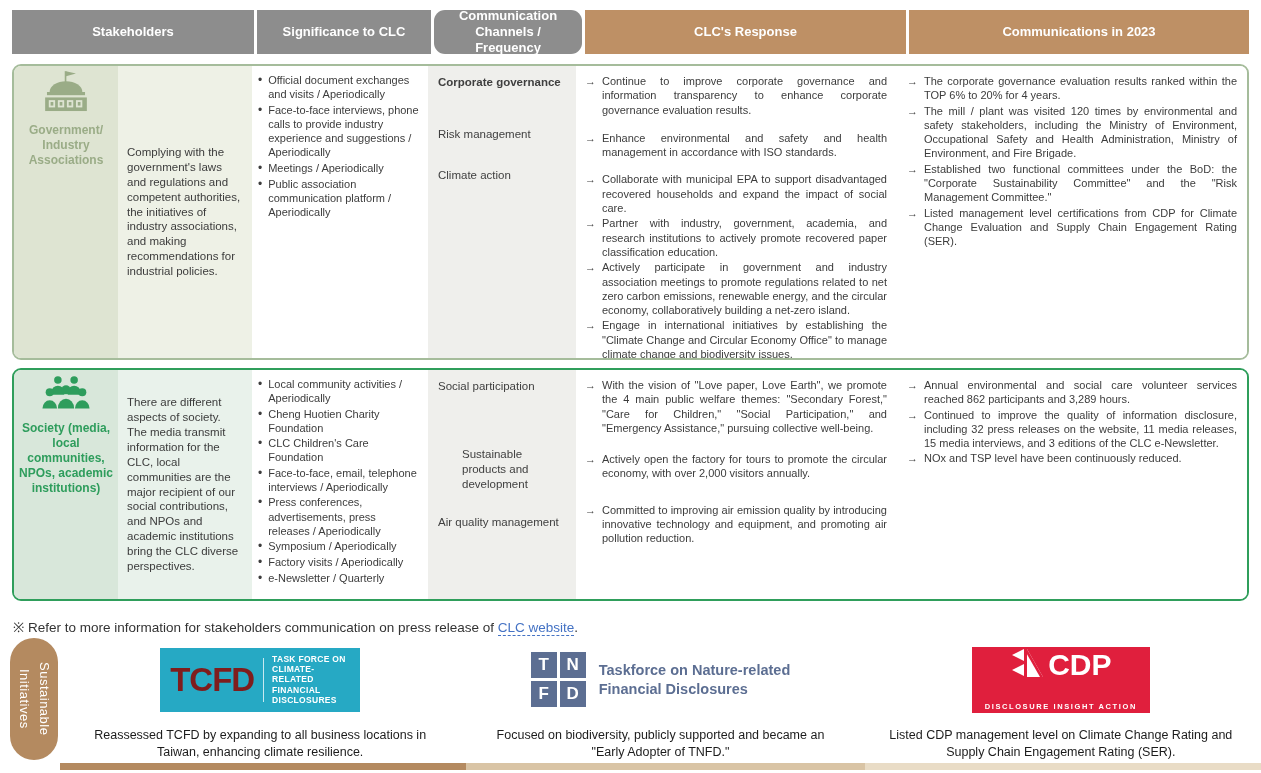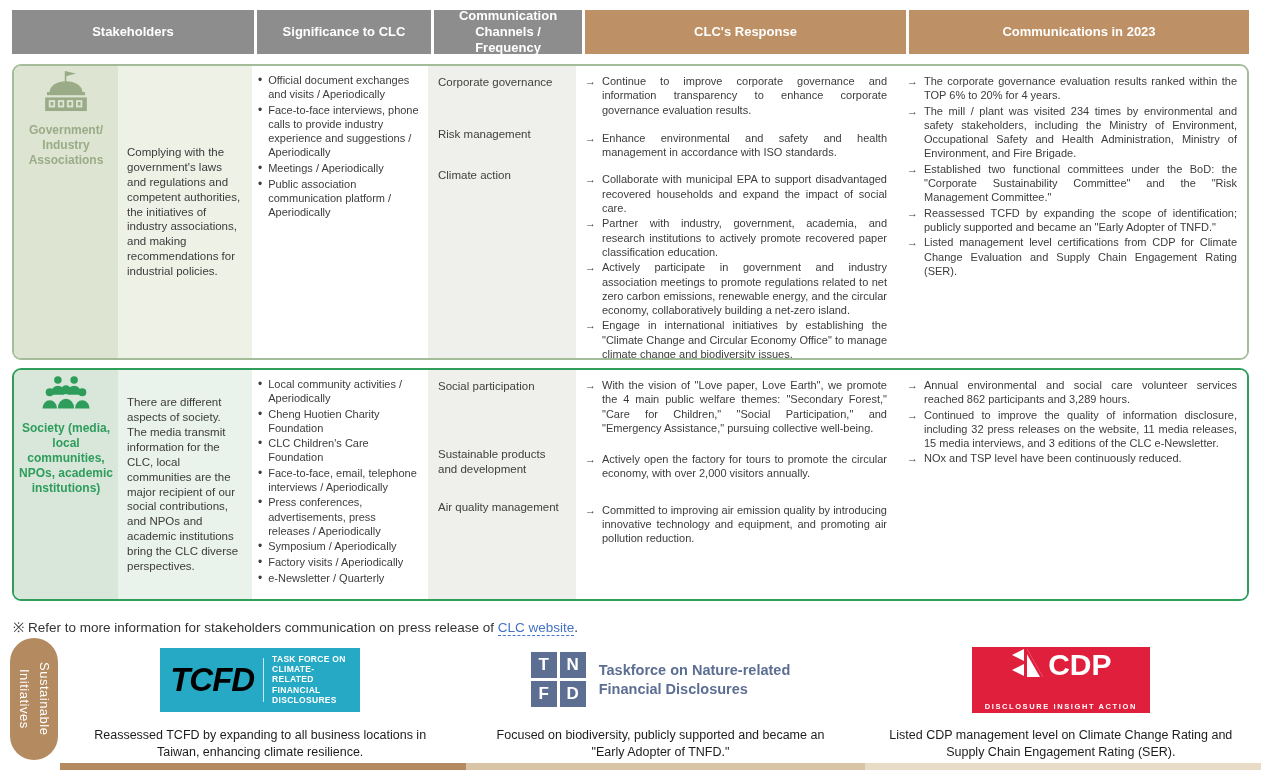--- a/index.html
+++ b/index.html
@@ -5,21 +5,21 @@
   * { box-sizing: border-box; margin: 0; padding: 0; }
   body { background:#fff; font-family:"Liberation Sans", sans-serif; }
   .page { position:relative; width:1261px; height:773px; background:#fff; overflow:hidden; color:#3c3c3c; }
 
   
   .thead { position:absolute; left:12px; top:10px; display:flex; gap:3px; }
   .th { color:#fff; font-weight:bold; font-size:13px; text-align:center;
         display:flex; align-items:center; justify-content:center; height:44px; line-height:1.25; padding:0 8px; }
   .th-gray { background:#8d8d8d; }
   .th-tan  { background:#be9065; }
-  .th1 { width:242px; } .th2 { width:174px; } .th3 { width:148px; }
+  .th1 { width:242px; } .th2 { width:174px; } .th3 { width:148px;border-radius:11px; }
   .th4 { width:321px; } .th5 { width:340px; }
 
   
   .row { position:absolute; left:12px; width:1237px; display:flex;
          border-radius:9px; overflow:hidden; background:#fff; }
   .row-gov { top:64px;  height:296px; border:2px solid #a5bc9b; }
   .row-soc { top:368px; height:233px; border:2px solid #2f9e5b; }
 
   .cell { font-size:11px; line-height:1.3; }
   .stake { width:104px; display:flex; flex-direction:column; align-items:center; 
@@ -32,24 +32,24 @@
 
   .sig { width:134px; display:flex; align-items:center; padding:8px 9px; font-size:11.5px; }
   .row-gov .sig { background:#eef1e6; }
   .row-soc .sig { background:#e9f2eb; }
 
   .channels { width:176px; padding:7px 8px 6px 6px; background:#fff; }
   .bullet { display:flex; gap:6px; margin-bottom:1px; }
   .bullet::before { content:"\2022"; font-size:12px; line-height:1.25; }
 
   .topics { width:148px; background:#efefec; padding:9px 10px; font-size:11.5px; color:#3f3f3f; }
-  .row-gov .topics .topic:nth-child(1) { margin-bottom:37px; }
+  .row-gov .topics .topic:nth-child(1) { margin-bottom:37px;font-weight:bold; }
   .row-gov .topics .topic:nth-child(2) { margin-bottom:26px; }
   .row-soc .topics .topic:nth-child(1) { margin-bottom:53px; }
-  .row-soc .topics .topic:nth-child(2) { margin-bottom:23px; }
+  .row-soc .topics .topic:nth-child(2) { margin-bottom:23px;margin-left:24px; }
 
   .responses { width:322px; padding:8px 11px 6px 9px; background:#fff; }
   .comms     { flex:1; padding:8px 10px 6px 9px; background:#fff; }
   .arrow { display:flex; gap:6px; margin-bottom:1px; }
   .arrow::before { content:"\2192"; flex:0 0 auto; }
   .arrow span { text-align:justify; }
   .row-gov .responses .arrow:nth-child(1) { margin-bottom:14px; }
   .row-gov .responses .arrow:nth-child(2) { margin-bottom:13px;justify-content:flex-end; }
   .row-soc .responses .arrow:nth-child(1) { margin-bottom:17px; }
   .row-soc .responses .arrow:nth-child(2) { margin-bottom:22px; }
@@ -64,21 +64,21 @@
   .pill span { writing-mode:vertical-rl; color:#fff; font-size:13px; line-height:1.55;
                letter-spacing:.5px; text-align:center; }
 
   .initiatives { position:absolute; left:60px; top:632px; width:1201px; display:flex; }
   .init-col { flex:1; display:flex; flex-direction:column; align-items:center; }
   .logo-slot { height:95px; display:flex; align-items:center; justify-content:center; }
   .init-caption { font-size:12.5px; color:#1c1c1c; text-align:center; line-height:1.35; max-width:360px; }
 
   
   .tcfd-box { width:200px; height:64px; background:#26a9c4; display:flex; align-items:center; padding:0 10px; }
-  .tcfd-main { color:#000000; font-weight:bold; font-size:33px; letter-spacing:-1px;font-style:italic; }
+  .tcfd-main { color:#7f1d1d; font-weight:bold; font-size:33px; letter-spacing:-1px; }
   .tcfd-div { width:1px; height:44px; background:rgba(255,255,255,.75); margin:0 8px 0 9px; }
   .tcfd-lines { color:#fff; font-size:8.5px; line-height:1.2; letter-spacing:.3px; font-weight:bold; }
 
   
   .tnfd-wrap { display:flex; align-items:center; gap:13px; }
   .tnfd-grid { display:grid; grid-template-columns:26px 26px; grid-template-rows:26px 26px; gap:3px; }
   .tnfd-grid div { background:#5c6e92; color:#fff; font-weight:bold; font-size:17px;
                    display:flex; align-items:center; justify-content:center; }
   .tnfd-text { color:#5c6e92; font-weight:bold; font-size:14.5px; line-height:1.3; }
 
@@ -175,27 +175,24 @@
         </div>
         <div class="arrow">
           <span>Engage in international initiatives by establishing the "Climate Change and Circular Economy Office" to manage climate change and biodiversity issues.</span>
         </div>
       </div>
     <div class="cell comms">
         <div class="arrow">
           <span>The corporate governance evaluation results ranked within the TOP 6% to 20% for 4 years.</span>
         </div>
         <div class="arrow">
-          <span>The mill / plant was visited 234 times by environmental and safety stakeholders, including the Ministry of Environment, Occupational Safety and Health Administration, Ministry of Environment, and Fire Brigade.</span>
+          <span>The mill / plant was visited 120 times by environmental and safety stakeholders, including the Ministry of Environment, Occupational Safety and Health Administration, Ministry of Environment, and Fire Brigade.</span>
         </div>
         <div class="arrow">
           <span>Established two functional committees under the BoD: the "Corporate Sustainability Committee" and the "Risk Management Committee."</span>
-        </div>
-        <div class="arrow">
-          <span>Reassessed TCFD by expanding the scope of identification; publicly supported and became an "Early Adopter of TNFD."</span>
         </div>
         <div class="arrow">
           <span>Listed management level certifications from CDP for Climate Change Evaluation and Supply Chain Engagement Rating (SER).</span>
         </div>
       </div>
   </div>
 
   <div class="row row-soc">
     <div class="cell stake">
       <span>

